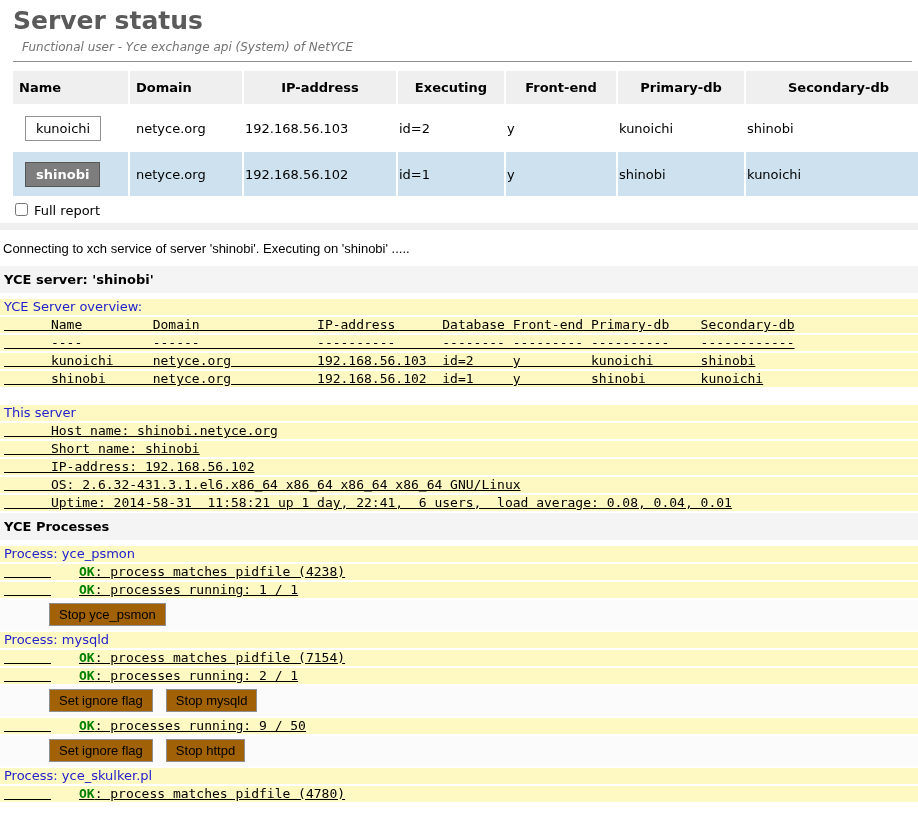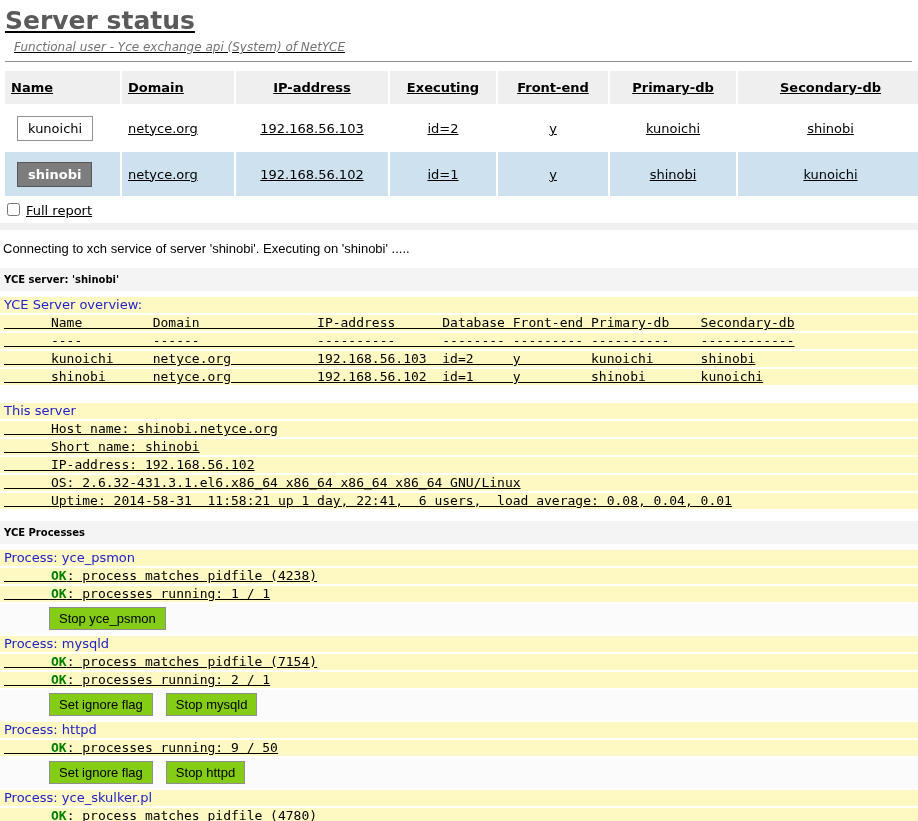--- a/index.html
+++ b/index.html
@@ -5,21 +5,21 @@
   * { box-sizing: border-box; }
   html,body { margin:0; padding:0; }
   body {
     width: 918px; height: 821px;
     background: #ffffff;
     font-family: "Liberation Sans", sans-serif;
     font-size: 13px; color:#000;
     overflow: hidden;
   }
   
-  .hdr { padding: 6px 6px 0 5px; text-decoration: underline; }
+  .hdr { padding: 6px 6px 0 13px; }
   .hdr h1 {
     margin:0; font-family:"DejaVu Sans", sans-serif;
     font-weight:bold; font-size:25px; color:#5a5a5a; letter-spacing:0;
   }
   .hdr .subtitle {
     font-family:"DejaVu Sans", sans-serif;
     font-style: italic; font-size:12px; color:#737373;
     margin: 5px 0 7px 9px;
   }
   .rule { border-top:1px solid #8f8f8f; height:0; margin:0 0 7px 0; }
@@ -29,21 +29,21 @@
     border-collapse: separate; border-spacing: 2px;
     width: 922px; margin-left:-2px;
     font-family:"DejaVu Sans", sans-serif; font-size:13px;
     table-layout: fixed;
   }
   table.servers th {
     background:#efefef; font-weight:bold; text-align:center;
     padding:9px 4px; font-size:13px;
   }
   table.servers th.left, table.servers td.left { text-align:left; padding-left:6px; }
-  table.servers td { text-align:center; height:44px; vertical-align:middle; }
+  table.servers td { text-align:left; height:44px; vertical-align:middle; }
   tr.selected td { background: var(--sel-row, #cde2ee); }
   .c0{width:115px}.c1{width:112px}.c2{width:152px}.c3{width:106px}
   .c4{width:110px}.c5{width:126px}.c6{width:auto}
   .svr-btn {
     font-family:"DejaVu Sans", sans-serif; font-size:13px;
     background:#ffffff; border:1px solid #919191;
     padding:4px 10px; margin-left:6px; cursor:pointer; color:#000;
   }
   .svr-btn.selected {
     background: var(--sel-btn, #7d7d7d); color:#fff; font-weight:bold;
@@ -55,38 +55,38 @@
     display:flex; align-items:flex-start; gap:6px;
     margin:5px 0 0 2px; font-family:"DejaVu Sans", sans-serif;
   }
   .fullreport input { width:13px; height:13px; margin:0; }
   .band { height:7px; background:#f0f0f0; margin-top:5px; }
 
   
   .status-line { margin:11px 0 10px 3px; font-family:"Liberation Sans", sans-serif; }
   .bar {
     background:#f4f4f4; font-family:"DejaVu Sans", sans-serif;
-    font-weight:bold; font-size:10px; padding:6px 4px; margin-bottom:6px;margin-top:12px;
+    font-weight:bold; font-size:13px; padding:6px 4px; margin-bottom:6px;
   }
   .rline {
     background:#fef9c3; margin-bottom:2px;
     min-height:16px; line-height:16px; padding-left:4px;
     white-space:pre;
   }
   .rline.mono { font-family:"DejaVu Sans Mono", monospace; font-size:13px;text-decoration:underline; }
   .rline.bluehead { color: var(--link-blue, #2222cc); font-family:"DejaVu Sans", sans-serif; }
-  .ok { color: var(--ok-green, #008000); font-weight:bold; }
+  .ok { color: var(--ok-green, #008000); font-weight:bold;margin-left:28px; }
   .section-gap { height:16px; }
   .btnrow {
     background:#fbfbfb; margin-bottom:2px;
     padding:3px 0 4px 49px; display:flex; gap:13px; align-items:center;
   }
   .proc-btn {
     font-family:"Liberation Sans", sans-serif; font-size:13px;
-    background:#84cc16; border:1px solid #8f8f8f; color:#000;
+    background:#a16207; border:1px solid #8f8f8f; color:#000;
     padding:3px 9px; cursor:pointer;
   }
 </style>
 </head>
 <body>
 
 <div class="hdr">
   <h1>Server status</h1>
   <div class="subtitle">Functional user - Yce exchange api (System) of NetYCE</div>
   <div class="rule"></div>
@@ -184,21 +184,20 @@
       <div>
         <div class="rline bluehead">Process: mysqld</div>
         <div class="rline mono"><span>      </span><span class="ok">OK</span><span>: process matches pidfile (7154)</span></div>
         <div class="rline mono"><span>      </span><span class="ok">OK</span><span>: processes running: 2 / 1</span></div>
         <div class="btnrow">
           <button class="proc-btn">Set ignore flag</button>
           <button class="proc-btn">Stop mysqld</button>
         </div>
       </div>
       <div>
-        <div class="rline bluehead">Process: httpd</div>
         <div class="rline mono"><span>      </span><span class="ok">OK</span><span>: processes running: 9 / 50</span></div>
         <div class="btnrow">
           <button class="proc-btn">Set ignore flag</button>
           <button class="proc-btn">Stop httpd</button>
         </div>
       </div>
       <div>
         <div class="rline bluehead">Process: yce_skulker.pl</div>
         <div class="rline mono"><span>      </span><span class="ok">OK</span><span>: process matches pidfile (4780)</span></div>
       </div>

